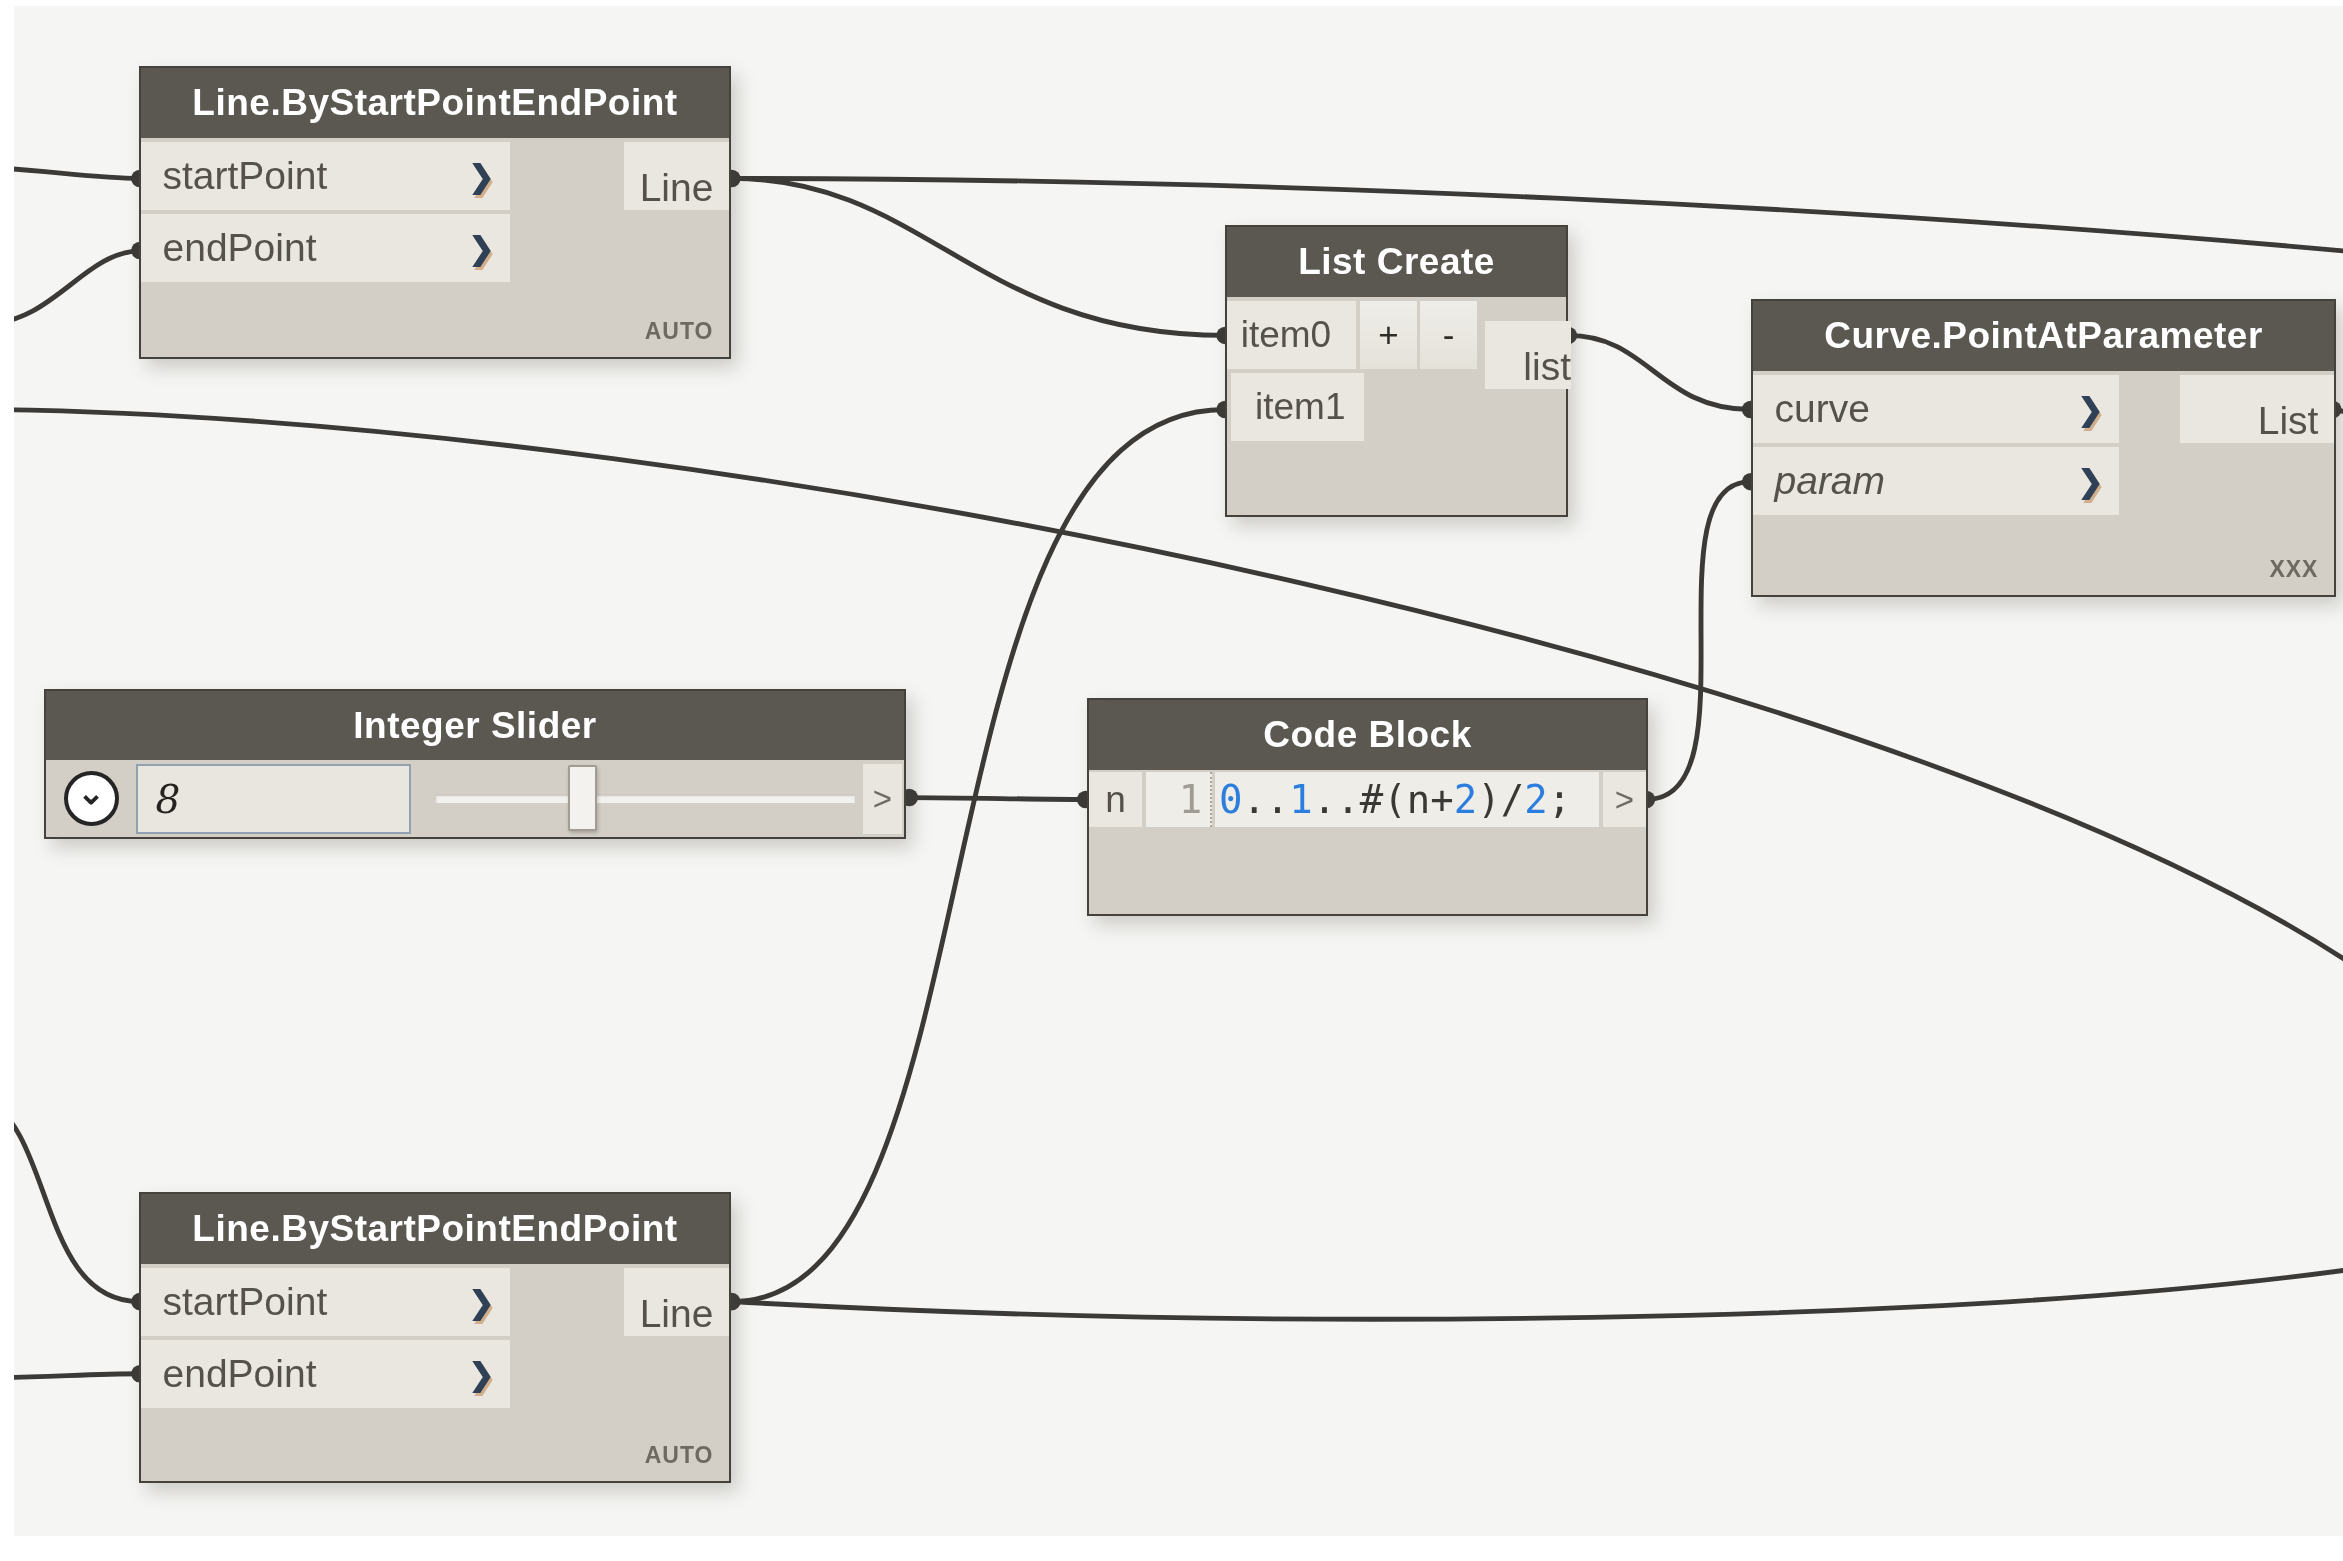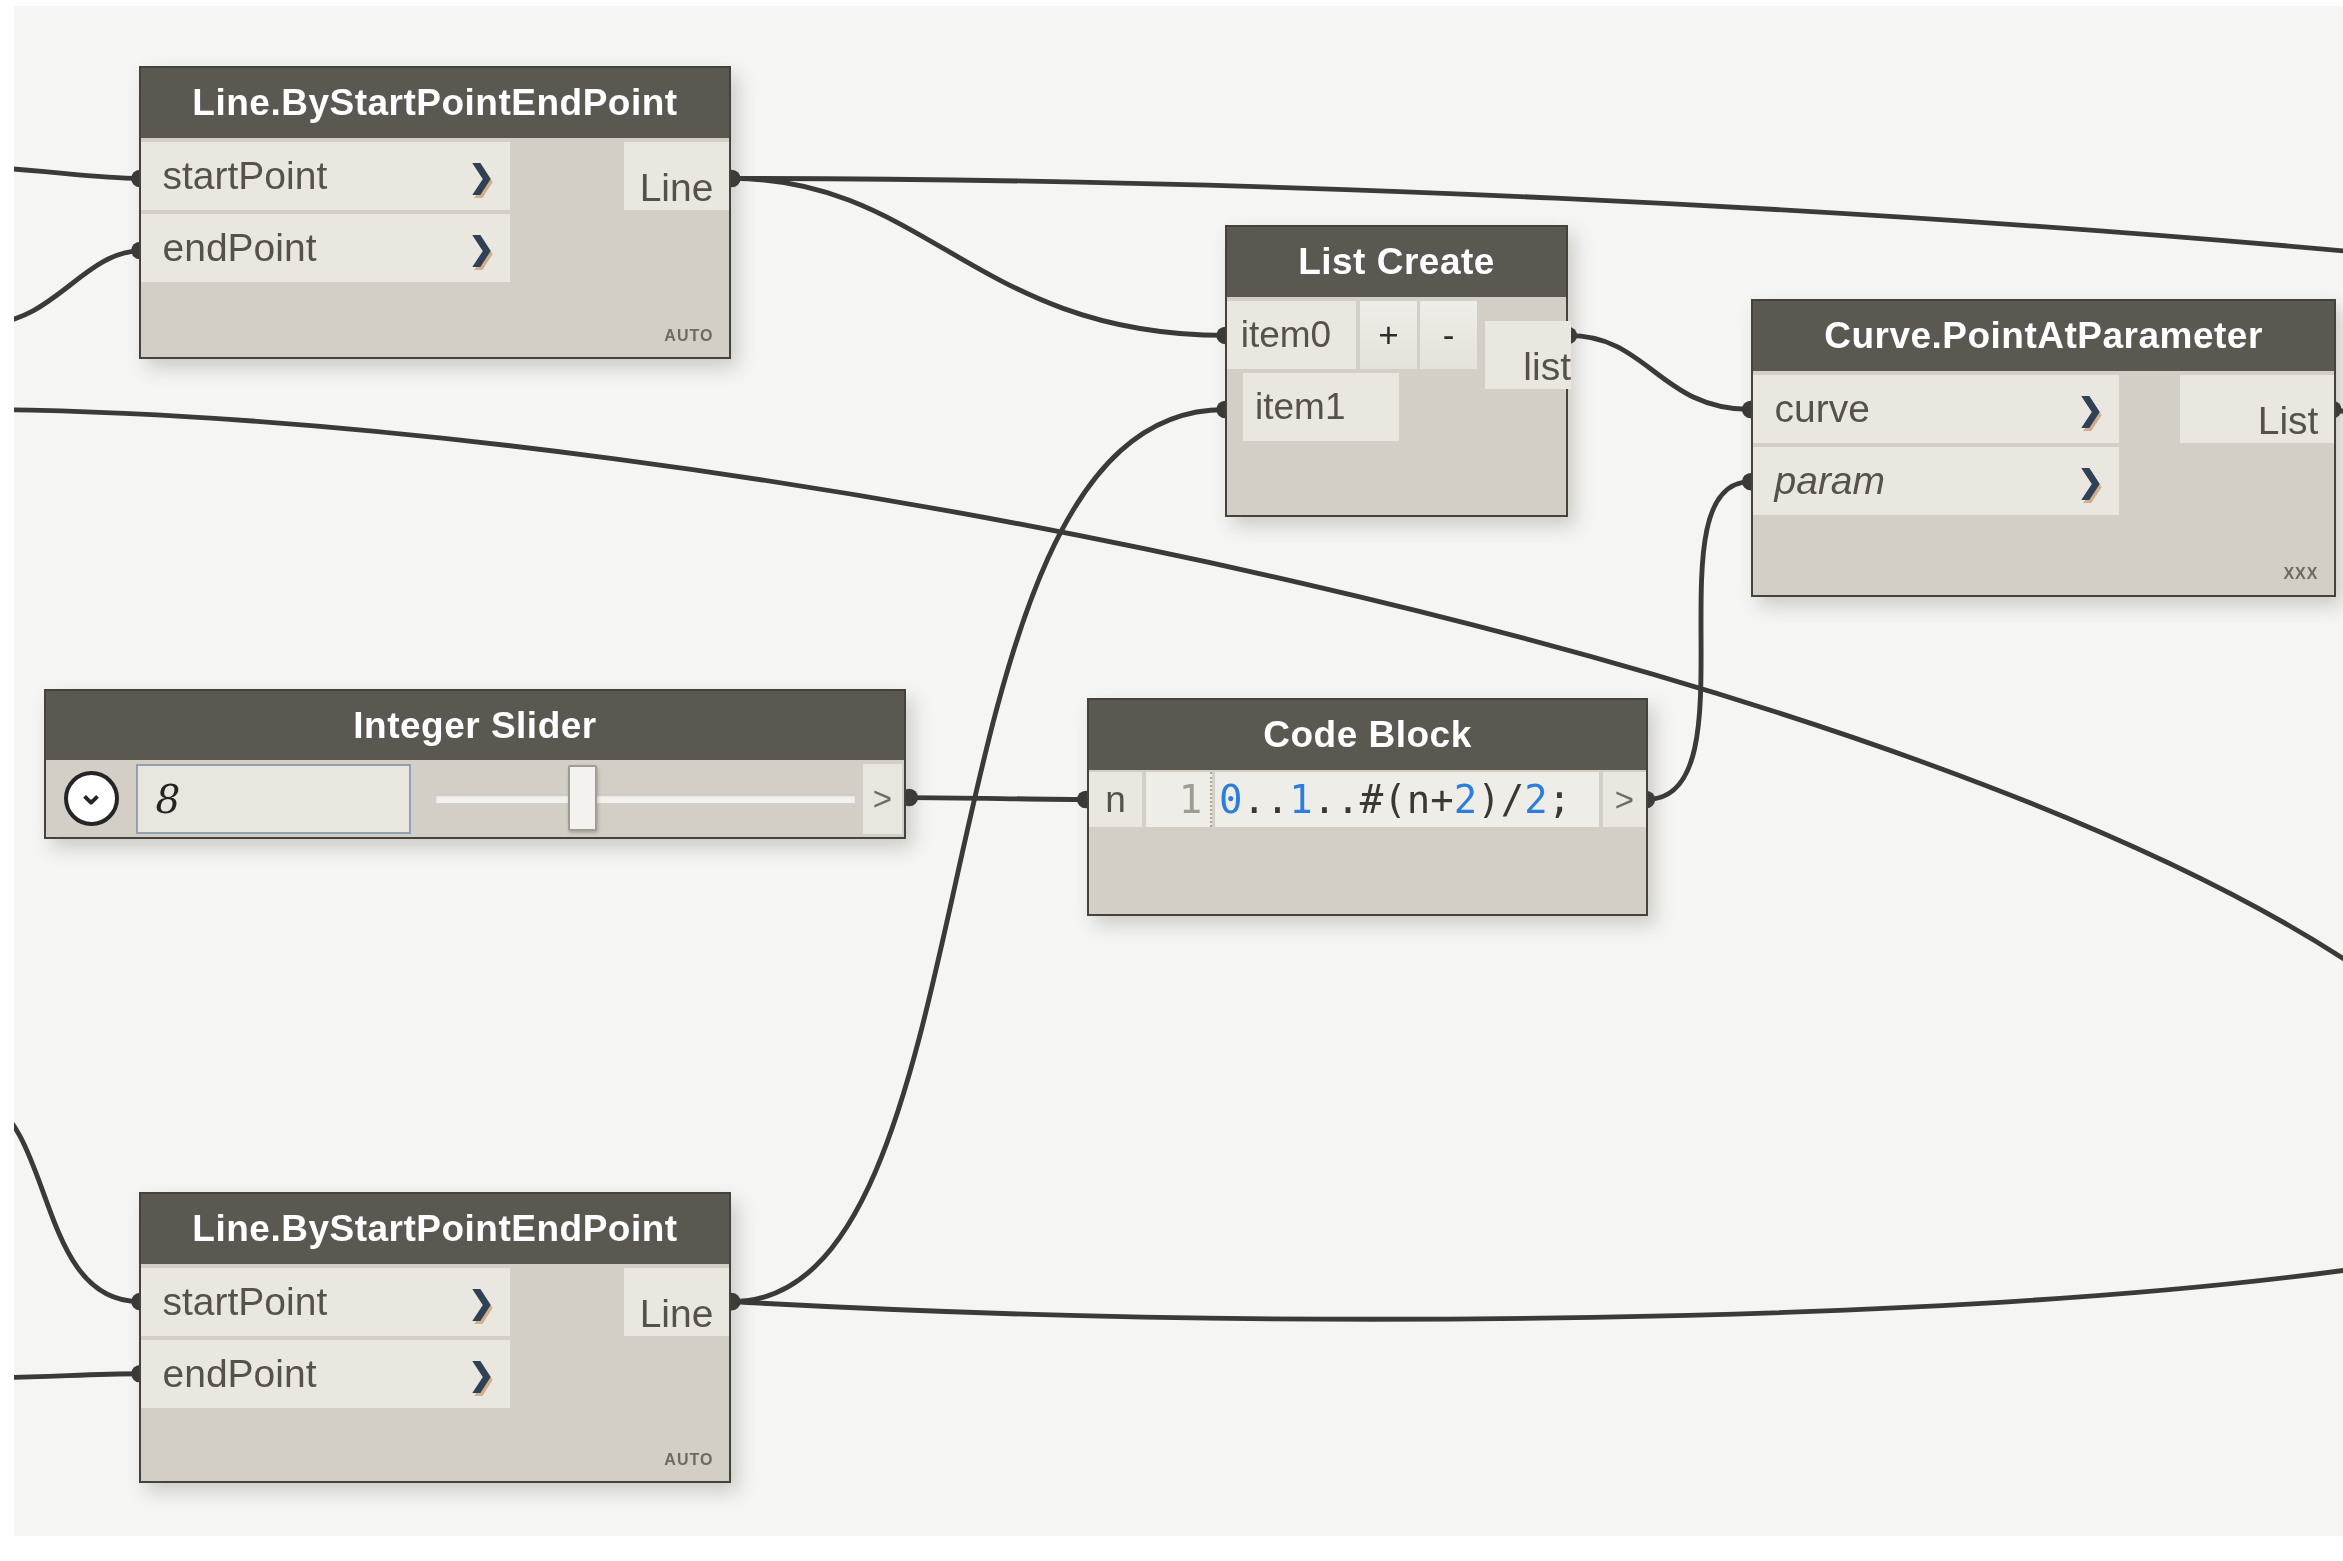--- a/index.html
+++ b/index.html
@@ -17,21 +17,21 @@
   .hdr{position:absolute;left:0;right:0;top:0;height:70px;background:#5b5852;color:#ffffff;
        font-weight:700;font-size:37px;display:flex;align-items:center;justify-content:center;
        letter-spacing:0.5px;}
   .prow{position:absolute;background:#eae7e0;display:flex;align-items:center;
         font-size:39px;color:#56524b;box-sizing:border-box;padding-left:21.5px;}
   .prow .grow{flex:1;}
   .chev{font-size:31px;color:#2e4156;font-weight:700;margin-right:15.6px;
         text-shadow:2px 2.9px 0 rgba(186,118,52,.5);}
   .orow{position:absolute;background:#eae7e0;display:flex;align-items:flex-end;justify-content:flex-end;
         font-size:39px;color:#56524b;box-sizing:border-box;padding-right:15.6px;}
-  .lacing{position:absolute;right:15.6px;bottom:11.7px;font-weight:700;font-size:16px;color:#6e6a62;
+  .lacing{position:absolute;right:15.6px;bottom:11.7px;font-weight:700;font-size:23px;color:#6e6a62;
           letter-spacing:1px;}
   .italic{font-style:italic;}
 
   .btn-cell{position:absolute;background:linear-gradient(#efede8,#e5e2da);display:flex;align-items:center;
             justify-content:center;font-size:35px;color:#2f2d2a;}
 
   
   .collapse-btn{position:absolute;left:17.6px;top:80px;width:55px;height:55px;border-radius:50%;
                 background:#ffffff;border:4.9px solid #252525;box-sizing:border-box;display:flex;
                 align-items:center;justify-content:center;}
@@ -129,21 +129,21 @@
     </div>
     <div class="btn-cell" style="left:133px;top:74px;width:57px;height:68px;">
       <span>+</span>
     </div>
     <div class="btn-cell" style="left:193px;top:74px;width:57px;height:68px;">
       <span>-</span>
     </div>
     <div class="orow" style="left:258px;top:74px;width:86px;height:68px;padding-right:0;margin-top:20px;">
       <span>list</span>
     </div>
-    <div class="prow" style="left:16px;top:146px;width:156px;height:68px;padding-left:12px;font-size:37px;">
+    <div class="prow" style="left:4px;top:146px;width:133px;height:68px;padding-left:24px;font-size:37px;">
       <span>item1</span>
     </div>
   </div>
 
   <div class="node" style="left:1751px;top:299px;width:585px;height:298px;">
     <div class="hdr">Curve.PointAtParameter</div>
     <div class="prow" style="left:0;top:74px;width:366px;height:68px;">
       <span>curve</span>
       <span class="grow"></span>
       <span class="chev">❯</span>

